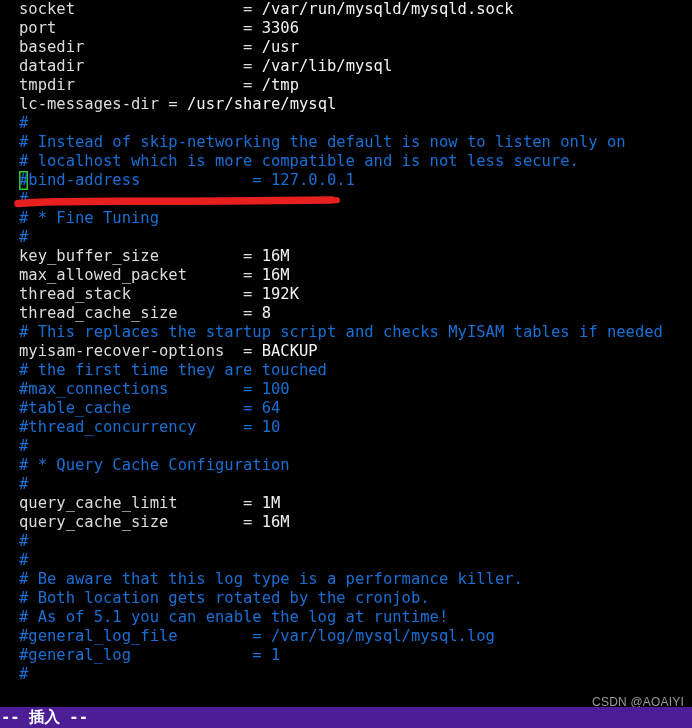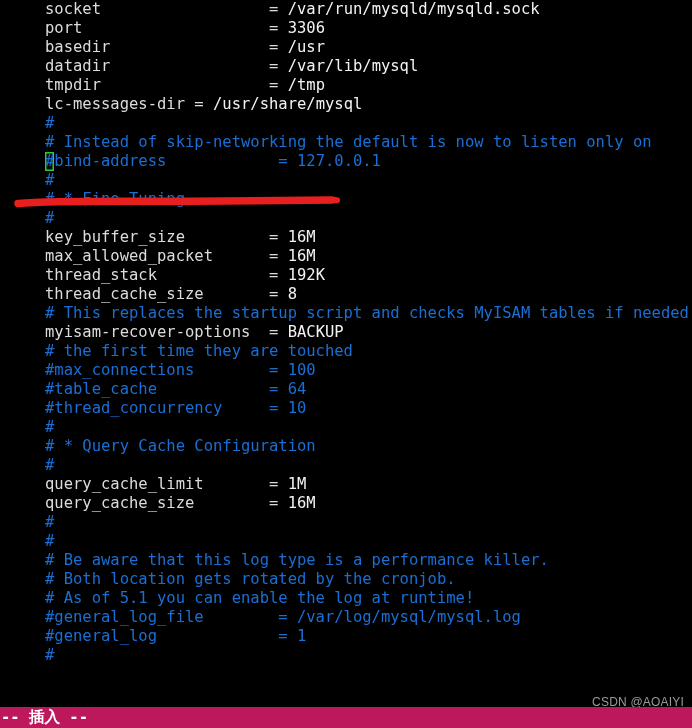--- a/index.html
+++ b/index.html
@@ -32,23 +32,22 @@
     margin: 0;
   }
 
   .line {
     height: 19px;
     line-height: 19px;
     font-size: 15.5px;
     letter-spacing: 0px;
     white-space: pre;
     color: #d8d8d8;
-    padding-left: 1px;
+    padding-left: 19px;
     font-family: "DejaVu Sans Mono", "Liberation Mono", monospace;
-    margin-left: 44px;
   }
 
   
   .c-comment  { color: #1a6fd4; }   
   .c-key      { color: #dcdcdc; }   
   .c-val      { color: #f2f2f2; }   
   .c-plain    { color: #dcdcdc; }
 
   
   .cursor {
@@ -76,21 +75,21 @@
     bottom: 0;
     width: 692px;
     height: 21px;
     line-height: 21px;
     font-size: 15.5px;
     white-space: pre;
     color: #ffffff;
     font-weight: bold;
     font-family: "DejaVu Sans Mono", "Liberation Mono", monospace;
     padding-left: 1px;
-    background: #be185d;
+    background: #4c1d95;
   }
 
   #watermark {
     position: absolute;
     right: 8px;
     bottom: 19px;
     font-size: 12px;
     color: #9a9a9a;
     font-family: "Liberation Sans", sans-serif;
     letter-spacing: 0.2px;
@@ -104,20 +103,21 @@
 
   <div id="buffer">
       <div class="line"><span class="c-key">socket</span><span class="c-plain">                  = </span><span class="c-val">/var/run/mysqld/mysqld.sock</span></div>
       <div class="line"><span class="c-key">port</span><span class="c-plain">                    = </span><span class="c-val">3306</span></div>
       <div class="line"><span class="c-key">basedir</span><span class="c-plain">                 = </span><span class="c-val">/usr</span></div>
       <div class="line"><span class="c-key">datadir</span><span class="c-plain">                 = </span><span class="c-val">/var/lib/mysql</span></div>
       <div class="line"><span class="c-key">tmpdir</span><span class="c-plain">                  = </span><span class="c-val">/tmp</span></div>
       <div class="line"><span class="c-key">lc-messages-dir</span><span class="c-plain"> = </span><span class="c-val">/usr/share/mysql</span></div>
       <div class="line"><span class="c-comment">#</span></div>
       <div class="line"><span class="c-comment"># Instead of skip-networking the default is now to listen only on</span></div>
+      <div class="line"><span class="c-comment"># localhost which is more compatible and is not less secure.</span></div>
       <div class="line"><span class="c-comment cursor">#</span><span class="c-comment">bind-address            = 127.0.0.1</span></div>
       <div class="line"><span class="c-comment">#</span></div>
       <div class="line"><span class="c-comment"># * Fine Tuning</span></div>
       <div class="line"><span class="c-comment">#</span></div>
       <div class="line"><span class="c-key">key_buffer_size</span><span class="c-plain">         = </span><span class="c-val">16M</span></div>
       <div class="line"><span class="c-key">max_allowed_packet</span><span class="c-plain">      = </span><span class="c-val">16M</span></div>
       <div class="line"><span class="c-key">thread_stack</span><span class="c-plain">            = </span><span class="c-val">192K</span></div>
       <div class="line"><span class="c-key">thread_cache_size</span><span class="c-plain">       = </span><span class="c-val">8</span></div>
       <div class="line"><span class="c-comment"># This replaces the startup script and checks MyISAM tables if needed</span></div>
       <div class="line"><span class="c-key">myisam-recover-options</span><span class="c-plain">  = </span><span class="c-val">BACKUP</span></div>

